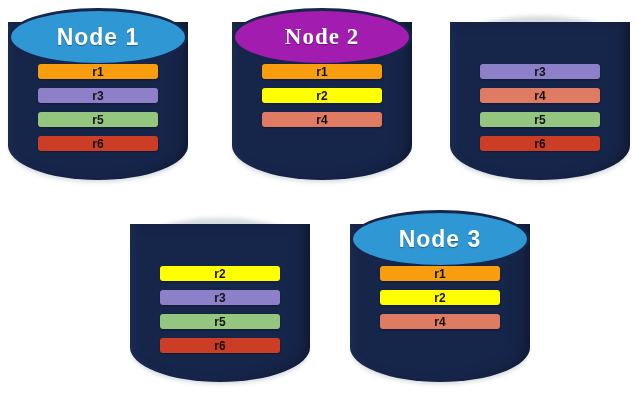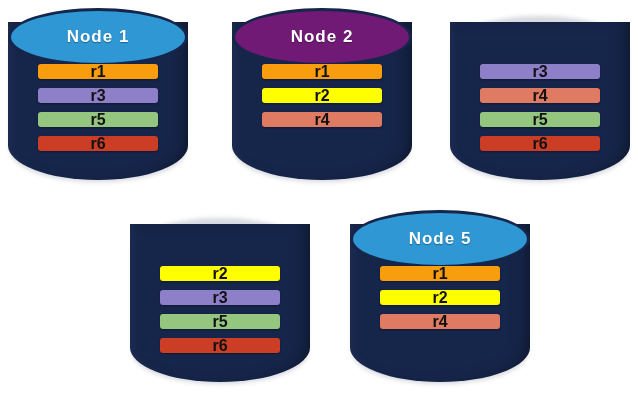--- a/index.html
+++ b/index.html
@@ -66,21 +66,21 @@
     border: 3px solid #16254A;
     box-sizing: border-box;
     display: flex;
     align-items: center;
     justify-content: center;
   }
 
   .node-label {
     color: #ffffff;
     font-weight: bold;
-    font-size: 17px;
+    font-size: 23px;
     letter-spacing: 1px;
     text-shadow: 0 1px 1px rgba(0,0,0,0.35);
     white-space: nowrap;
     user-select: none;
   }
 
   
   .records {
     position: absolute;
     left: 32px;
@@ -92,21 +92,21 @@
     height: 15px;
     margin-bottom: 9px;
     border-radius: 3px;
     display: flex;
     align-items: center;
     justify-content: center;
     box-shadow: 0 1px 2px rgba(0,0,0,0.35);
   }
 
   .record-label {
-    font-size: 16px;
+    font-size: 12px;
     font-weight: bold;
     color: #111111;
     line-height: 1;
     user-select: none;
   }
 </style>
 </head>
 <body>
 
 <div id="diagram">
@@ -127,21 +127,21 @@
           <span class="record-label" style="color: rgb(17, 17, 17);">r5</span>
         </div>
         <div class="record-bar" style="background: rgb(204, 61, 38);">
           <span class="record-label" style="color: rgb(17, 17, 17);">r6</span>
         </div>
       </div>
     </div>
     <div class="node" style="left: 230px; top: 8px;">
       <div class="cyl-shadow"></div>
       <div class="cyl-body" style="background: rgb(22, 37, 74);"></div>
-      <div class="cyl-top" style="background: #701a75; border-color: rgb(22, 37, 74);">
+      <div class="cyl-top" style="background: #a21caf; border-color: rgb(22, 37, 74); font-family: Liberation Serif, serif;">
         <span class="node-label" style="color: rgb(255, 255, 255);">Node  2</span>
       </div>
       <div class="records">
         <div class="record-bar" style="background: rgb(247, 157, 14);">
           <span class="record-label" style="color: rgb(17, 17, 17);">r1</span>
         </div>
         <div class="record-bar" style="background: rgb(255, 255, 0);">
           <span class="record-label" style="color: rgb(17, 17, 17);">r2</span>
         </div>
         <div class="record-bar" style="background: rgb(224, 123, 99);">
@@ -182,21 +182,21 @@
         </div>
         <div class="record-bar" style="background: rgb(204, 61, 38);">
           <span class="record-label" style="color: rgb(17, 17, 17);">r6</span>
         </div>
       </div>
     </div>
     <div class="node" style="left: 348px; top: 210px;">
       <div class="cyl-shadow"></div>
       <div class="cyl-body" style="background: rgb(22, 37, 74);"></div>
       <div class="cyl-top" style="background: rgb(46, 151, 212); border-color: rgb(22, 37, 74);">
-        <span class="node-label" style="color: rgb(255, 255, 255);">Node  5</span>
+        <span class="node-label" style="color: rgb(255, 255, 255);">Node  3</span>
       </div>
       <div class="records">
         <div class="record-bar" style="background: rgb(247, 157, 14);">
           <span class="record-label" style="color: rgb(17, 17, 17);">r1</span>
         </div>
         <div class="record-bar" style="background: rgb(255, 255, 0);">
           <span class="record-label" style="color: rgb(17, 17, 17);">r2</span>
         </div>
         <div class="record-bar" style="background: rgb(224, 123, 99);">
           <span class="record-label" style="color: rgb(17, 17, 17);">r4</span>

